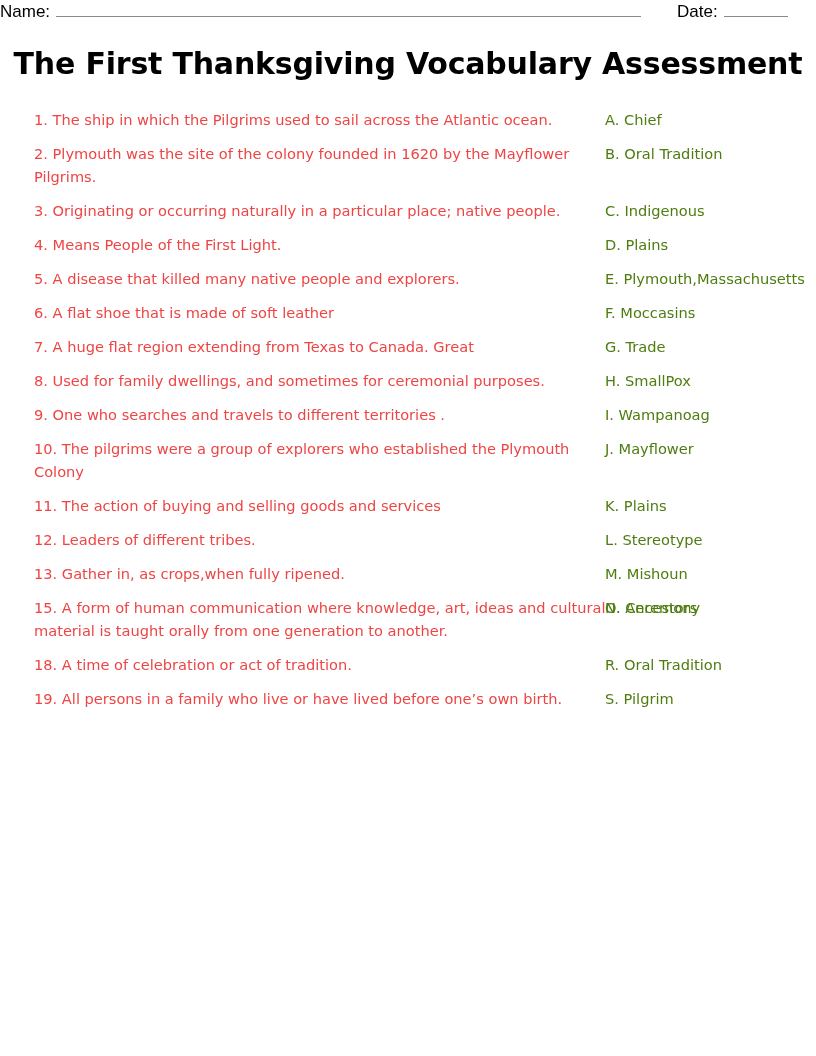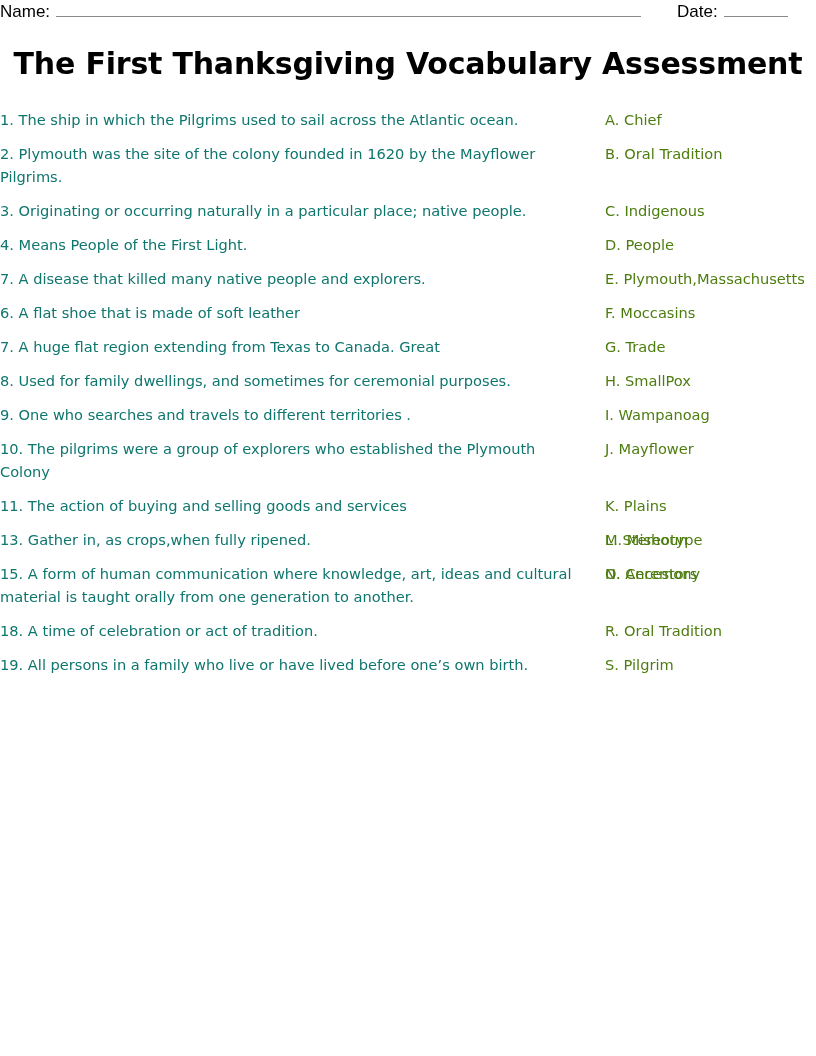--- a/index.html
+++ b/index.html
@@ -80,22 +80,23 @@
   .row {
     display: block;
     position: relative;
     width: 816px;
     margin-bottom: 11px;
   }
   .prompt {
     width: 585px;
     font-size: 14.6px;
     line-height: 23px;
-    color: #0f766e;
+    color: #ef4444;
     word-wrap: break-word;
+    padding-left: 34px;
   }
   .choice {
     position: absolute;
     left: 605px;
     top: 0;
     width: 211px;
     font-size: 14.6px;
     line-height: 23px;
     color: #4d7c0f;
     white-space: nowrap;
@@ -124,24 +125,24 @@
       <div class="row">
         <div class="prompt">2. Plymouth was the site of the colony founded in 1620 by the Mayflower Pilgrims.</div>
         <div class="choice">B. Oral Tradition</div>
       </div>
       <div class="row">
         <div class="prompt">3. Originating or occurring naturally in a particular place; native people.</div>
         <div class="choice">C. Indigenous</div>
       </div>
       <div class="row">
         <div class="prompt">4. Means People of the First Light.</div>
-        <div class="choice">D. People</div>
+        <div class="choice">D. Plains</div>
       </div>
       <div class="row">
-        <div class="prompt">7. A disease that killed many native people and explorers.</div>
+        <div class="prompt">5. A disease that killed many native people and explorers.</div>
         <div class="choice">E. Plymouth,Massachusetts</div>
       </div>
       <div class="row">
         <div class="prompt">6. A flat shoe that is made of soft leather</div>
         <div class="choice">F. Moccasins</div>
       </div>
       <div class="row">
         <div class="prompt">7. A huge flat region extending from Texas to Canada. Great</div>
         <div class="choice">G. Trade</div>
       </div>
@@ -155,20 +156,21 @@
       </div>
       <div class="row">
         <div class="prompt">10. The pilgrims were a group of explorers who established the Plymouth Colony</div>
         <div class="choice">J. Mayflower</div>
       </div>
       <div class="row">
         <div class="prompt">11. The action of buying and selling goods and services</div>
         <div class="choice">K. Plains</div>
       </div>
       <div class="row">
+        <div class="prompt">12. Leaders of different tribes.</div>
         <div class="choice">L. Stereotype</div>
       </div>
       <div class="row">
         <div class="prompt">13. Gather in, as crops,when fully ripened.</div>
         <div class="choice">M. Mishoun</div>
       </div>
       <div class="row">
         <div class="choice">N. Ancestors</div>
       </div>
       <div class="row">

